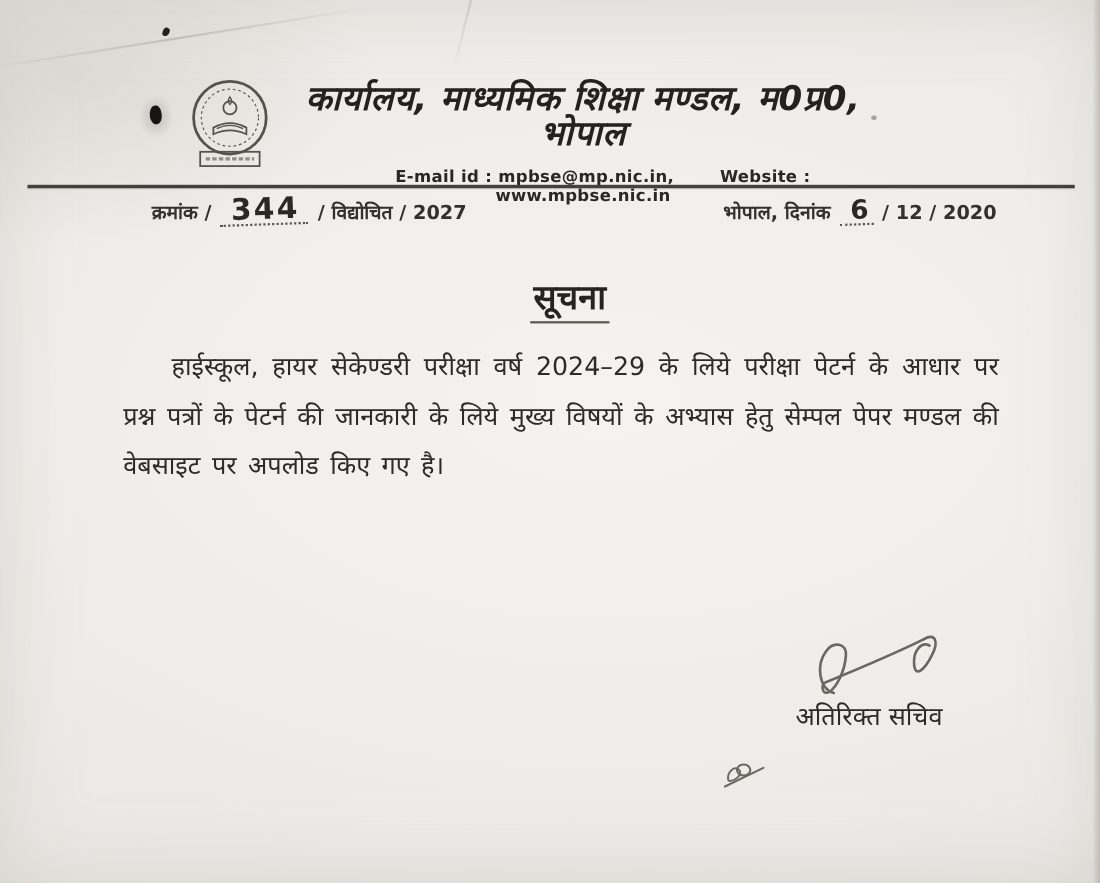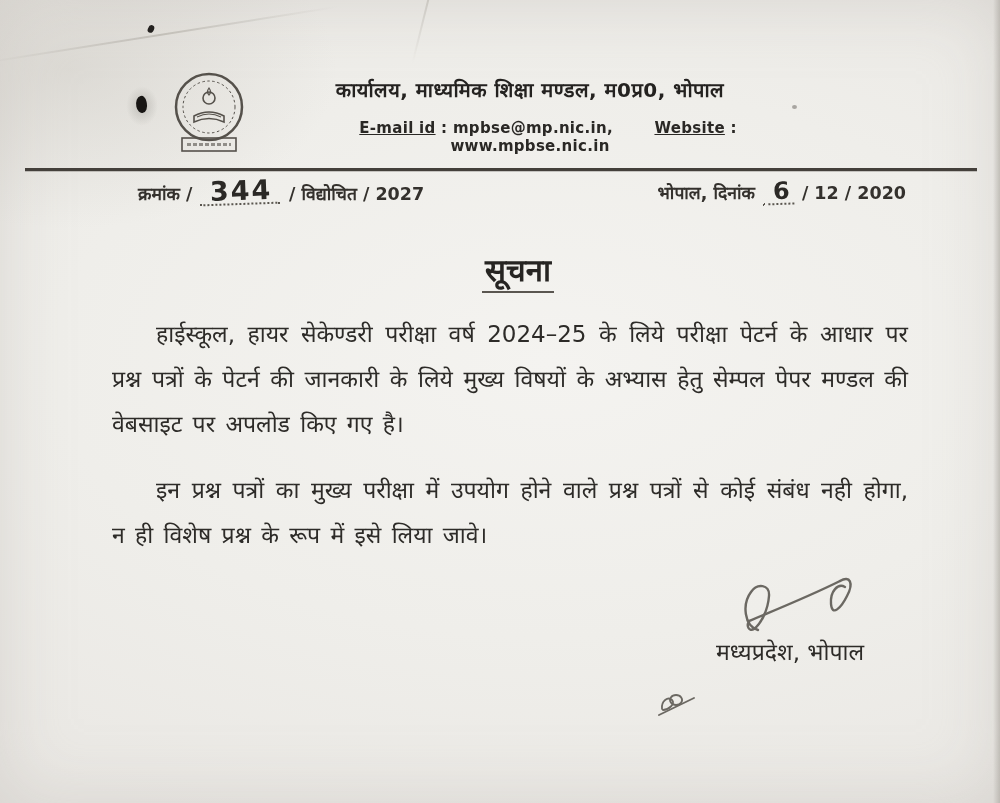--- a/index.html
+++ b/index.html
@@ -28,23 +28,23 @@
     background:radial-gradient(ellipse, rgba(140,138,132,0.40), rgba(140,138,132,0) 70%);}
   .spot1{position:absolute;left:148px;top:25px;width:6px;height:8px;border-radius:55% 45% 60% 40%;
     background:#23211f;transform:rotate(20deg);}
   .spot2{position:absolute;left:136px;top:96px;width:11px;height:17px;border-radius:60% 40% 55% 45%;
     background:#181614;transform:rotate(-12deg);}
   .speck{position:absolute;left:792px;top:105px;width:5px;height:4px;border-radius:50%;background:rgba(110,106,100,0.55);}
 
   
   .logo{position:absolute;left:170px;top:70px;width:78px;height:86px;}
   .head-text{position:absolute;left:270px;top:74px;width:520px;text-align:center;}
-  .org-title{margin:0;font-size:20px;line-height:32px;font-weight:bold;color:#242220;letter-spacing:0.5px;}
+  .org-title{margin:0;font-size:31px;line-height:32px;font-weight:bold;color:#242220;letter-spacing:0.5px;font-style:italic;}
   .email-line{margin-top:13px;font-size:15px;font-weight:bold;color:#2a2825;letter-spacing:0.3px;}
-  .email-line .ul{text-decoration:underline;margin-left:36px;}
+  .email-line .ul{margin-left:36px;}
   .phone-line{margin-top:5px;font-size:14px;color:#55514c;letter-spacing:1px;}
   .phone-line .tel{font-size:16px;color:#45413c;}
   .rule{position:absolute;left:25px;top:168px;width:952px;height:2.5px;background:#44403b;
     box-shadow:0 1px 0 rgba(68,64,59,0.25);}
 
   
   .ref-row{position:absolute;left:138px;top:180px;width:768px;display:flex;justify-content:space-between;align-items:flex-end;
     font-size:17.5px;font-weight:bold;color:#34312d;}
   .hand{font-size:27px;font-weight:bold;color:#2b2926;transform:rotate(-2deg);display:inline-block;
     letter-spacing:2px;line-height:20px;}
@@ -115,34 +115,33 @@
       <span>भोपाल, दिनांक</span>
       <span class="hand date-day">6</span>
       <span>/ 12 / 2020</span>
     </div>
   </div>
 
   <h2 class="subject">
     <span>सूचना</span>
   </h2>
 
-  <p class="para p1">हाईस्कूल, हायर सेकेण्डरी परीक्षा वर्ष 2024–25 के लिये परीक्षा पेटर्न के आधार पर प्रश्न पत्रों के पेटर्न की जानकारी के लिये मुख्य विषयों के अभ्यास हेतु सेम्पल पेपर मण्डल की वेबसाइट पर अपलोड किए गए है।</p>
-  <p class="para p2">इन प्रश्न पत्रों का मुख्य परीक्षा में उपयोग होने वाले प्रश्न पत्रों से कोई संबंध नही होगा, न ही विशेष प्रश्न के रूप में इसे लिया जावे।</p>
+  <p class="para p1">हाईस्कूल, हायर सेकेण्डरी परीक्षा वर्ष 2024–29 के लिये परीक्षा पेटर्न के आधार पर प्रश्न पत्रों के पेटर्न की जानकारी के लिये मुख्य विषयों के अभ्यास हेतु सेम्पल पेपर मण्डल की वेबसाइट पर अपलोड किए गए है।</p>
 
   <div class="sig-svg">
     <svg width="145" height="70" viewBox="0 0 145 70">
       <path class="pen" stroke-width="2.4" d="M30 58 C 16 54, 14 32, 23 20 C 29 11, 42 12, 41 24 C 40 38, 33 52, 26 57 C 21 60, 18 54, 21 49"></path>
       <path class="pen" stroke-width="2.4" d="M21 49 C 50 37, 84 23, 112 9"></path>
       <path class="pen" stroke-width="2.4" d="M112 9 C 122 3, 126 11, 119 24 C 113 36, 104 45, 103 32 C 102 19, 110 11, 117 15"></path>
     </svg>
   </div>
   <div class="initial-svg">
     <svg width="40" height="26" viewBox="0 0 40 26">
       <path class="pen" stroke-width="1.8" d="M4 16 C 3 8, 10 3, 14 7 C 18 11, 10 17, 5 17"></path>
       <path class="pen" stroke-width="1.8" d="M18 12 a 6 5 0 1 1 0.1 0"></path>
       <path class="pen" stroke-width="1.8" d="M1 22 L 36 5"></path>
     </svg>
   </div>
   <div class="sign-block">
-    <div>मध्यप्रदेश, भोपाल</div>
+    <div>अतिरिक्त सचिव</div>
   </div>
 
 </div>
 
 </body></html>

